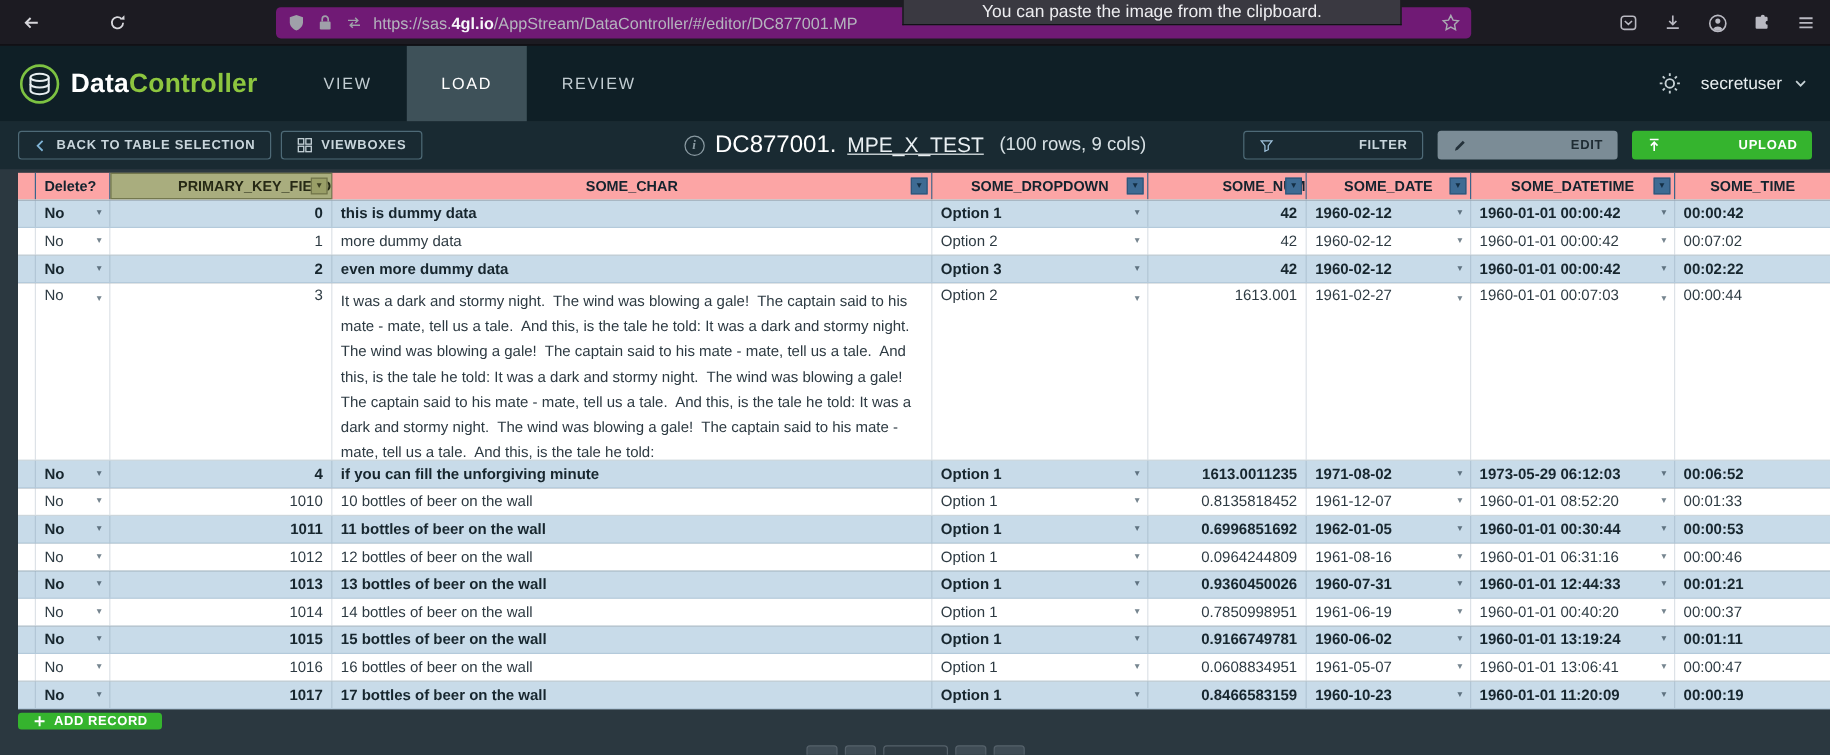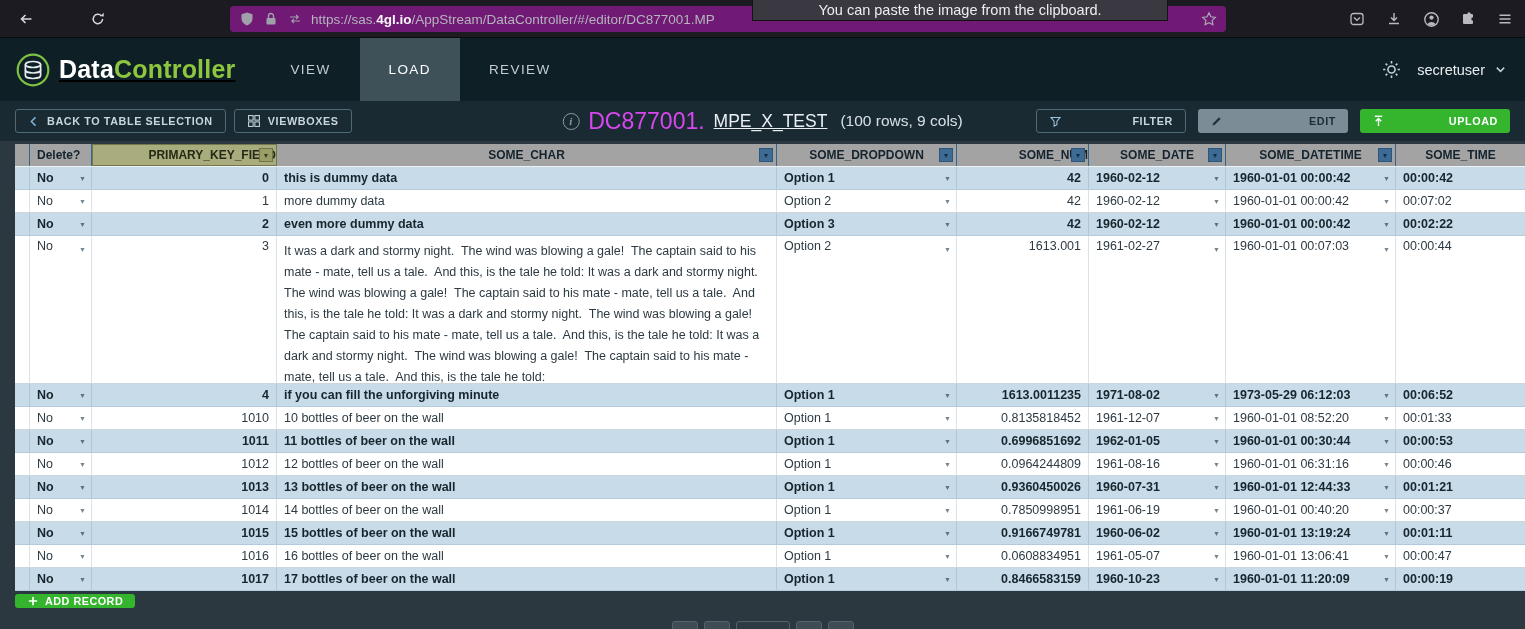--- a/index.html
+++ b/index.html
@@ -19,48 +19,48 @@
   .urlbar { position: absolute; left: 230px; top: 6px; width: 996px; height: 26px; background: #701a75; border-radius: 4px; display: flex; align-items: center; padding: 0 9px; gap: 8px; }
   .url-text { font-size: 13.5px; color: #b4b4bd; white-space: nowrap; overflow: hidden; flex: 1; }
   .url-text .domain { color: #f7f7f9; font-weight: bold; }
   .tooltip { position: absolute; left: 752px; top: 0; width: 416px; height: 21px; background: #3a3941; border: 1px solid #121216; border-top: none; color: #ededf0; font-size: 14.5px; display: flex; align-items: center; justify-content: center; z-index: 30; white-space: nowrap; }
   .chrome-right { position: absolute; right: 8px; top: 7px; display: flex; gap: 13px; }
   .chrome-right .ri { width: 24px; height: 24px; display: flex; align-items: center; justify-content: center; cursor: pointer; }
 
   
   .app-header { position: absolute; top: 38px; left: 0; right: 0; height: 63px; background: #0f1f26; display: flex; align-items: center; z-index: 5; }
   .logo { display: flex; align-items: center; gap: 9px; margin-left: 16px; cursor: pointer; }
-  .logo-text { font-size: 25px; font-weight: bold; letter-spacing: .2px; text-decoration: underline; }
+  .logo-text { font-size: 22px; font-weight: bold; letter-spacing: .2px; }
   .lt-white { color: #ffffff; }
   .lt-green { color: #8dc63f; }
   .main-nav { display: flex; height: 100%; margin-left: 26px; }
   .nav-item { display: flex; align-items: center; padding: 0 29px; font-size: 13.5px; letter-spacing: 1.4px; color: #c2cdd2; cursor: pointer; }
   .nav-item.active { background: #3e5159; color: #ffffff; }
   .header-right { margin-left: auto; display: flex; align-items: center; gap: 15px; margin-right: 18px; }
   .user { display: flex; align-items: center; gap: 9px; color: #e8eef0; font-size: 14.5px; cursor: pointer; }
 
   
   .toolbar { position: absolute; top: 101px; left: 0; right: 0; height: 40px; background: #192a32; }
   .btn { height: 24px; display: inline-flex; align-items: center; gap: 7px; border-radius: 3px; font-size: 10.8px; font-weight: bold; letter-spacing: .6px; padding: 0 12px; cursor: pointer; border: 1px solid transparent; background: transparent; font-family: inherit; white-space: nowrap; }
   .btn-outline { border-color: #4e6a77; color: #c9d6dc; }
   .toolbar-left { position: absolute; left: 15px; top: 8px; display: flex; gap: 8px; border-radius: 11px; }
   .title { position: absolute; left: 50%; top: 0; height: 40px; transform: translateX(-50%); display: flex; align-items: center; gap: 9px; white-space: nowrap; }
   .info-i { width: 17px; height: 17px; border: 1.5px solid #8a9aa2; border-radius: 50%; color: #8a9aa2; font-size: 11px; font-style: italic; font-weight: bold; display: flex; align-items: center; justify-content: center; font-family: "Liberation Serif", serif; cursor: pointer; }
-  .t-main { font-size: 23px; color: #d946ef; }
+  .t-main { font-size: 20px; color: #ffffff; }
   .t-link { font-size: 17.5px; color: #e9eff2; text-decoration: underline; cursor: pointer; }
   .t-suffix { font-size: 15.5px; color: #d8e1e5; margin-left: 4px; }
   .toolbar-right { position: absolute; right: 15px; top: 8px; display: flex; gap: 12px; }
   .btn-fixed { width: 150px; justify-content: space-between; }
   .btn-edit { background: #7b8c96; color: #1f2c33; border: none; }
   .btn-green { background: #35b42e; color: #ffffff; border: none; }
 
   
   .grid { position: absolute; left: 15px; top: 144px; width: 1510px; }
   .grid-header { display: flex; height: 23px; border-bottom: 1px solid #eef2f4; }
-  .hc { position: relative; flex-shrink: 0; display: flex; align-items: center; justify-content: center; background: #a3a3a3; color: #14232e; font-size: 12px; font-weight: bold; border-right: 1px solid #39658c; overflow: hidden; }
+  .hc { position: relative; flex-shrink: 0; display: flex; align-items: center; justify-content: center; background: #fca5a5; color: #14232e; font-size: 12px; font-weight: bold; border-right: 1px solid #39658c; overflow: hidden; }
   .grid-header > .c-delete { justify-content: flex-start; padding-left: 7px; }
   .hc.pk { background: #a9ad7e; color: #262915; border: 1px solid #74784e; }
   .filter-box { position: absolute; right: 3px; top: 50%; transform: translateY(-50%); width: 14px; height: 14px; background: #3e6b93; border: 1px solid #2e567a; color: #142f45; font-size: 7px; display: flex; align-items: center; justify-content: center; cursor: pointer; }
   .pk .filter-box { background: #999e67; border-color: #70744a; color: #3c3f22; }
 
   .grid-row { display: flex; height: 23px; background: #ffffff; color: #2d3a42; font-size: 12.5px; border-bottom: 1px solid #ccd6dc; }
   .grid-row.hl { background: #c8dbe9; color: #17262e; font-weight: 600; border-bottom-color: #b4cadb; }
   .grid-row.tall { height: 148px; }
   .cell { position: relative; flex-shrink: 0; display: flex; align-items: center; padding: 0 7px; border-right: 1px solid rgba(100,125,145,.22); overflow: hidden; white-space: nowrap; cursor: default; }
   .tall .cell { align-items: flex-start; padding-top: 3px; }

